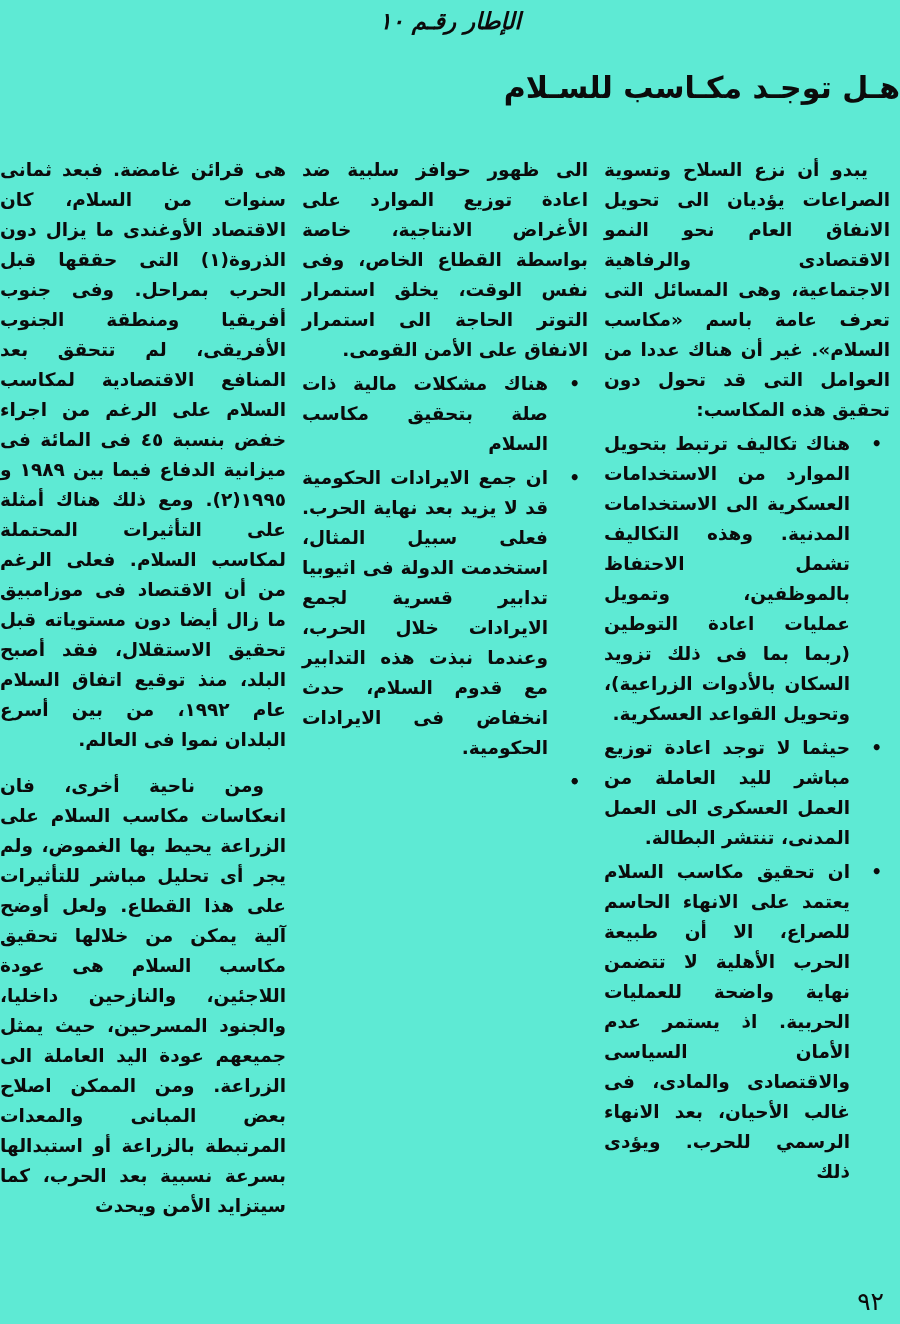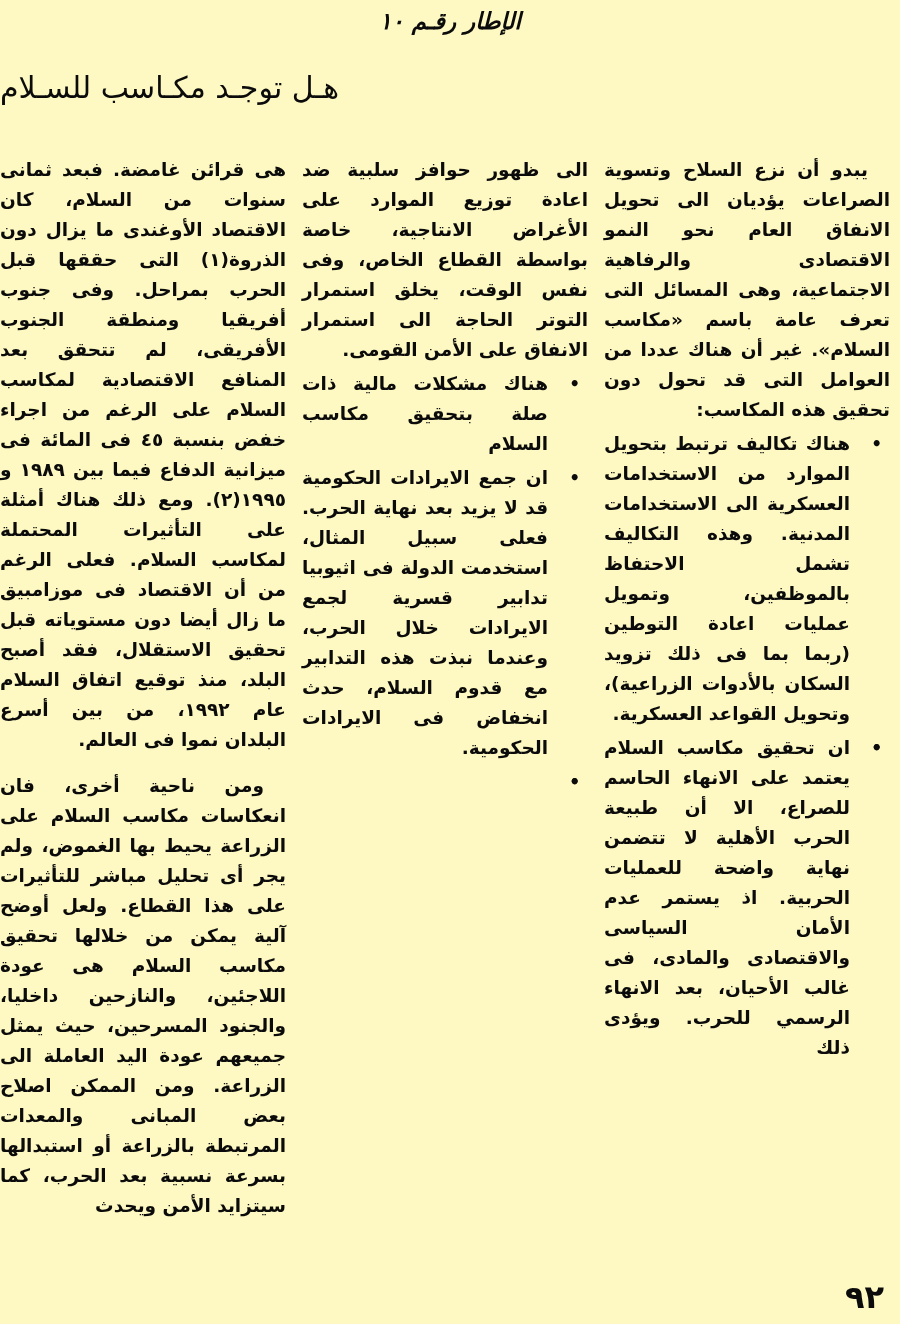--- a/index.html
+++ b/index.html
@@ -4,37 +4,37 @@
 <style>
   html, body {
     margin: 0;
     padding: 0;
     background: #ffffff;
   }
   .page {
     position: relative;
     width: 900px;
     height: 1324px;
-    background: #fef9c3;
+    background: #5eead4;
     color: #0b0b0b;
     font-family: "DejaVu Sans", sans-serif;
     direction: rtl;
     overflow: hidden;
   }
   .box-label {
     text-align: center;
     font-style: italic;
     font-weight: bold;
     font-size: 23px;
     padding-top: 8px;
     letter-spacing: 1px;
   }
   .title {
-    text-align: left;
-    font-weight: normal;
+    text-align: right;
+    font-weight: bold;
     font-size: 30px;
     margin: 36px 0 0 0;
   }
   .columns {
     display: flex;
     flex-direction: row;
     gap: 16px;
     margin: 34px 10px 0 10px;
     direction: rtl;
   }
@@ -59,22 +59,22 @@
     right: 8px;
     top: 0;
     font-size: 17px;
     line-height: 30px;
   }
   .closing-line { margin-top: 2px; }
   .page-number {
     position: absolute;
     bottom: 8px;
     right: 16px;
-    font-weight: bold;
-    font-size: 32px;
+    font-weight: normal;
+    font-size: 25px;
   }
 </style>
 </head>
 <body>
 
 <div class="page">
 
   <div class="box-label">الإطار رقـم ١٠</div>
 
   <h1 class="title">هـل توجـد مكـاسب للسـلام</h1>
@@ -83,20 +83,21 @@
 
     <div class="col">
       <p class="para indent">يبدو أن نزع السلاح وتسوية الصراعات يؤديان الى تحويل الانفاق العام نحو النمو الاقتصادى والرفاهية الاجتماعية، وهى المسائل التى تعرف عامة باسم «مكاسب السلام». غير أن هناك عددا من العوامل التى قد تحول دون تحقيق هذه المكاسب:</p>
 
       <div class="bullet-item">
         <span class="bullet-marker">•</span>
         <span>هناك تكاليف ترتبط بتحويل الموارد من الاستخدامات العسكرية الى الاستخدامات المدنية. وهذه التكاليف تشمل الاحتفاظ بالموظفين، وتمويل عمليات اعادة التوطين (ربما بما فى ذلك تزويد السكان بالأدوات الزراعية)، وتحويل القواعد العسكرية.</span>
       </div>
       <div class="bullet-item">
         <span class="bullet-marker">•</span>
+        <span>حيثما لا توجد اعادة توزيع مباشر لليد العاملة من العمل العسكرى الى العمل المدنى، تنتشر البطالة.</span>
       </div>
       <div class="bullet-item">
         <span class="bullet-marker">•</span>
         <span>ان تحقيق مكاسب السلام يعتمد على الانهاء الحاسم للصراع، الا أن طبيعة الحرب الأهلية لا تتضمن نهاية واضحة للعمليات الحربية. اذ يستمر عدم الأمان السياسى والاقتصادى والمادى، فى غالب الأحيان، بعد الانهاء الرسمي للحرب. ويؤدى ذلك</span>
       </div>
     </div>
 
     <div class="col">
       <p class="para">الى ظهور حوافز سلبية ضد اعادة توزيع الموارد على الأغراض الانتاجية، خاصة بواسطة القطاع الخاص، وفى نفس الوقت، يخلق استمرار التوتر الحاجة الى استمرار الانفاق على الأمن القومى.</p>
 

